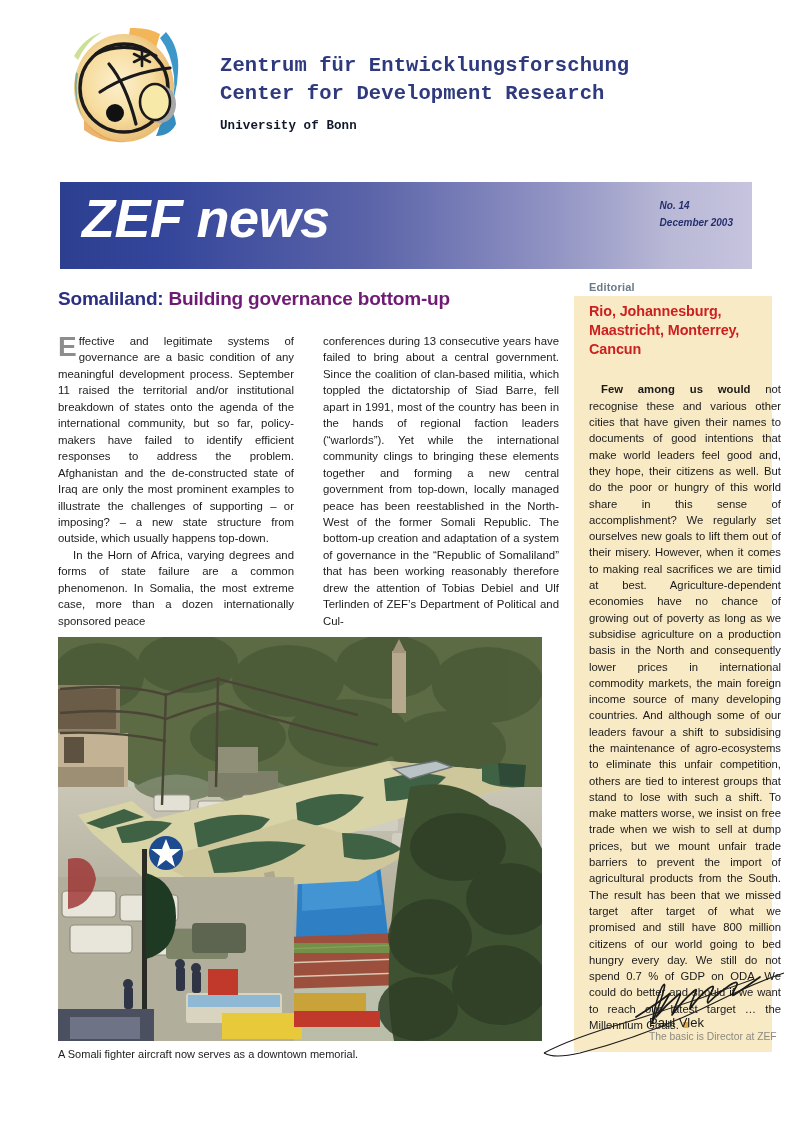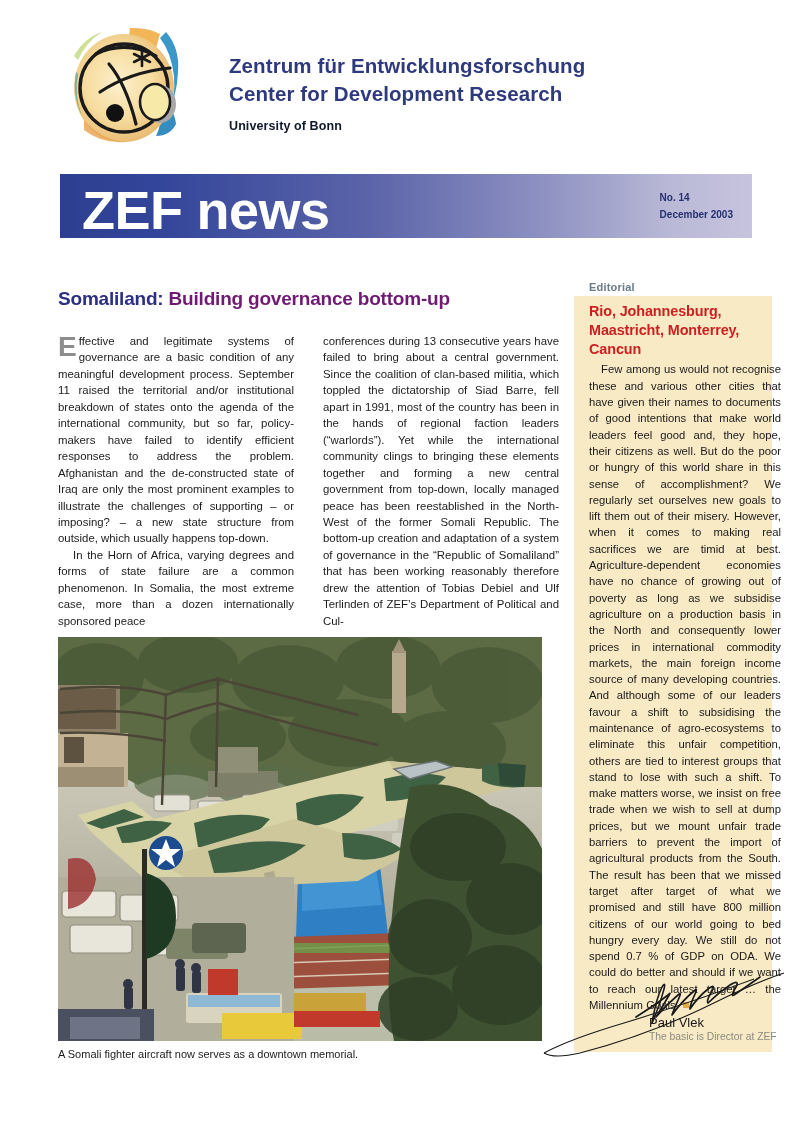--- a/index.html
+++ b/index.html
@@ -8,30 +8,31 @@
     background:#ffffff;
     font-family:"Liberation Sans", sans-serif;
     -webkit-font-smoothing:antialiased;
     overflow:hidden;
   }
   .page{position:relative;width:800px;height:1129px;}
 
   
   .logo-row{position:absolute;left:70px;top:26px;display:flex;align-items:flex-start;}
   .logo-mark{width:118px;height:122px;position:relative;flex:0 0 auto;}
-  .org-text{margin-left:41px;padding-top:26px;}
+  .org-text{margin-left:32px;padding-top:26px;font-family:Liberation Mono, monospace;}
   .org-line1,.org-line2{
     font-size:20.5px;font-weight:bold;color:#2e3a7d;letter-spacing:.1px;line-height:1.37;
   }
   .org-line3{font-size:12.5px;font-weight:bold;color:#0f172a;margin-top:11px;letter-spacing:.1px;}
 
   
   .banner{
-    position:absolute;left:60px;top:174px;width:692px;height:64px;
+    position:absolute;left:60px;top:182px;width:692px;height:87px;
     background:linear-gradient(90deg,#2c3f8f 0%,#33459a 14%,#5a63a8 44%,#8e91c2 70%,#b9b8d6 88%,#c6c4de 100%);
+    font-style:italic;
   }
   .banner-title{
     position:absolute;left:22px;top:3px;
     font-size:54px;line-height:66px;color:#ffffff;letter-spacing:-0.5px;white-space:nowrap;
   }
   .banner-title .zef{font-weight:bold;}
   .banner-title .news{font-weight:bold;margin-left:14px;}
   .banner-meta{
     position:absolute;right:19px;top:16px;text-align:left;
     font-size:10px;font-weight:bold;color:#26306e;line-height:1.65;
@@ -76,26 +77,26 @@
     position:absolute;left:589px;top:281px;
     font-size:11px;font-weight:bold;color:#6b7a87;letter-spacing:.2px;
   }
   .ed-panel{
     position:absolute;left:574px;top:296px;width:198px;height:756px;
     background:#f9eac6;
   }
   .ed-inner{position:absolute;left:589px;top:302px;width:196px;}
   .ed-title{
     font-size:14.4px;font-weight:bold;color:#cc1f1f;line-height:1.33;letter-spacing:-0.1px;
-    margin:0 0 2px 0;
+    margin:0 0 22px 0;
   }
   .ed-body{
     font-size:11.3px;line-height:16.3px;color:#1a1a1a;text-align:justify;width:192px;margin:0;
   }
-  .ed-body b{font-weight:normal;padding-left:12px;}
+  .ed-body b{font-weight:bold;padding-left:12px;}
   .endmark{
     display:inline-block;width:6px;height:6px;background:#e0a94a;
     margin-left:4px;vertical-align:1px;
   }
   .sig-wrap{position:absolute;left:540px;top:965px;width:250px;height:95px;}
   .sig-name{
     position:absolute;left:649px;top:1015px;font-size:13px;color:#1a1a1a;
   }
   .sig-role{
     position:absolute;left:649px;top:1031px;font-size:10.3px;color:#8a8a82;

